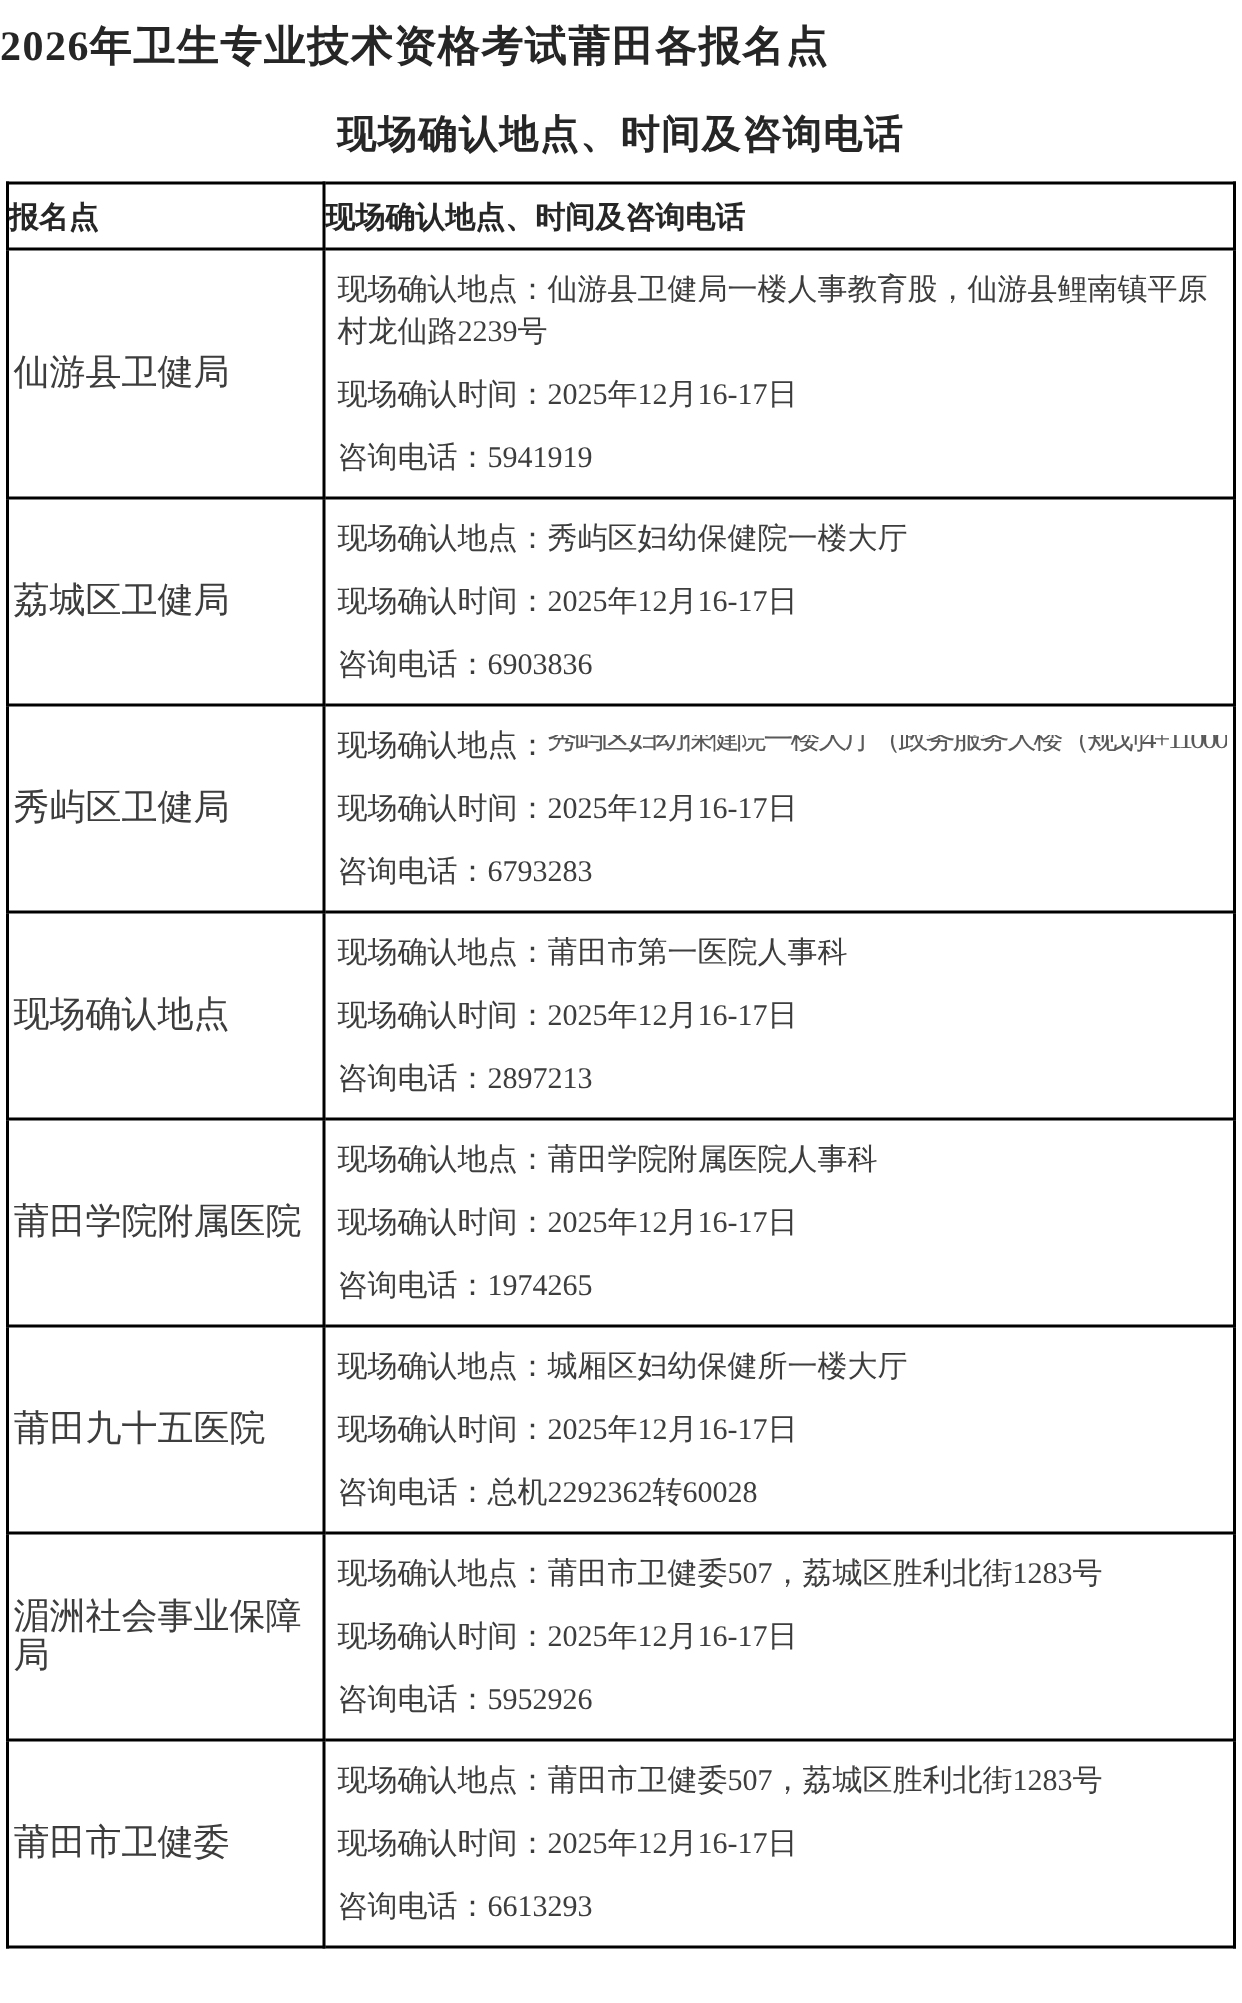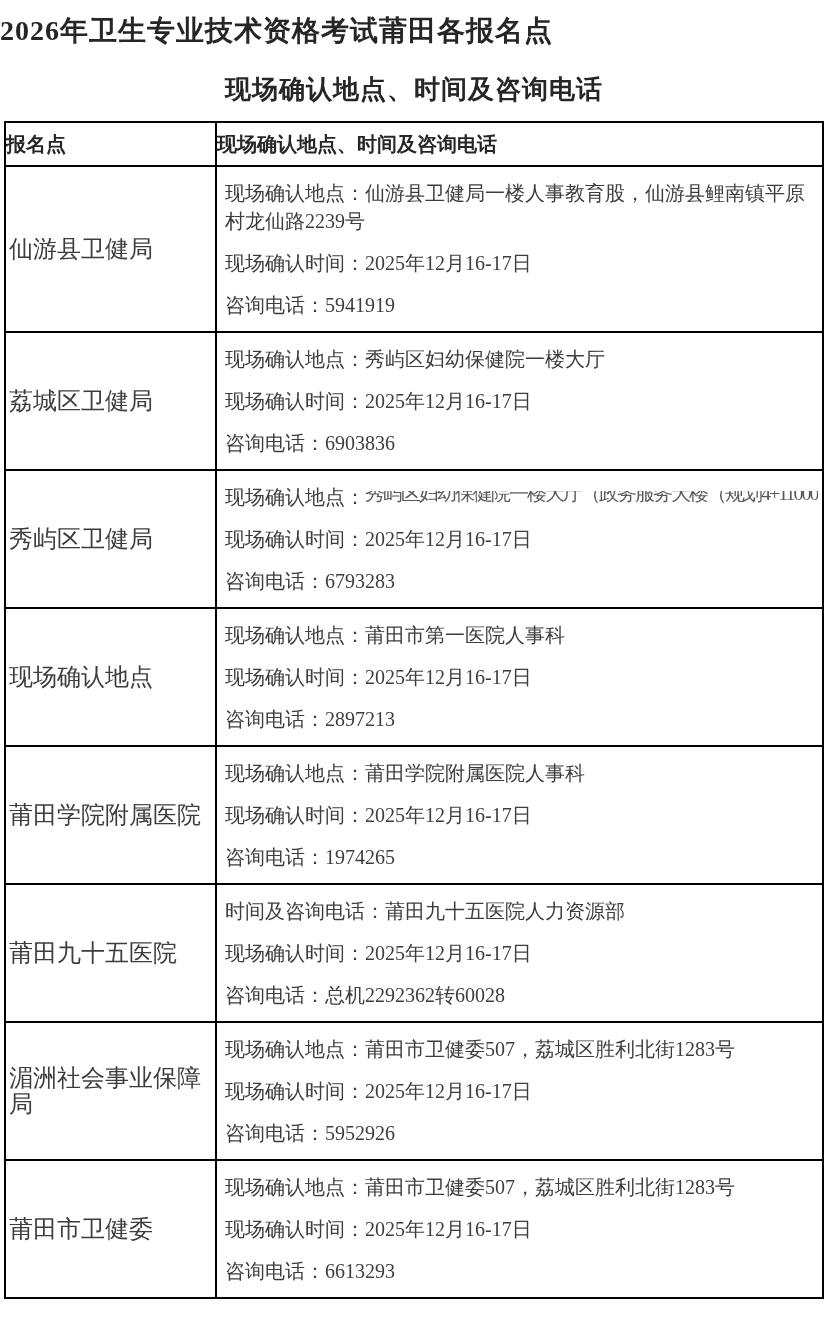--- a/index.html
+++ b/index.html
@@ -150,21 +150,21 @@
       <td class="details-cell">
         <p class="line">现场确认地点：莆田学院附属医院人事科</p>
         <p class="line">现场确认时间：2025年12月16-17日</p>
         <p class="line">咨询电话：1974265</p>
       </td>
     </tr>
 
     <tr>
       <td class="site-cell">莆田九十五医院</td>
       <td class="details-cell">
-        <p class="line">时间及咨询电话：莆田九十五医院人力资源部</p>
+        <p class="line">现场确认地点：城厢区妇幼保健所一楼大厅</p>
         <p class="line">现场确认时间：2025年12月16-17日</p>
         <p class="line">咨询电话：总机2292362转60028</p>
       </td>
     </tr>
 
     <tr>
       <td class="site-cell">湄洲社会事业保障局</td>
       <td class="details-cell">
         <p class="line">现场确认地点：莆田市卫健委507，荔城区胜利北街1283号</p>
         <p class="line">现场确认时间：2025年12月16-17日</p>

